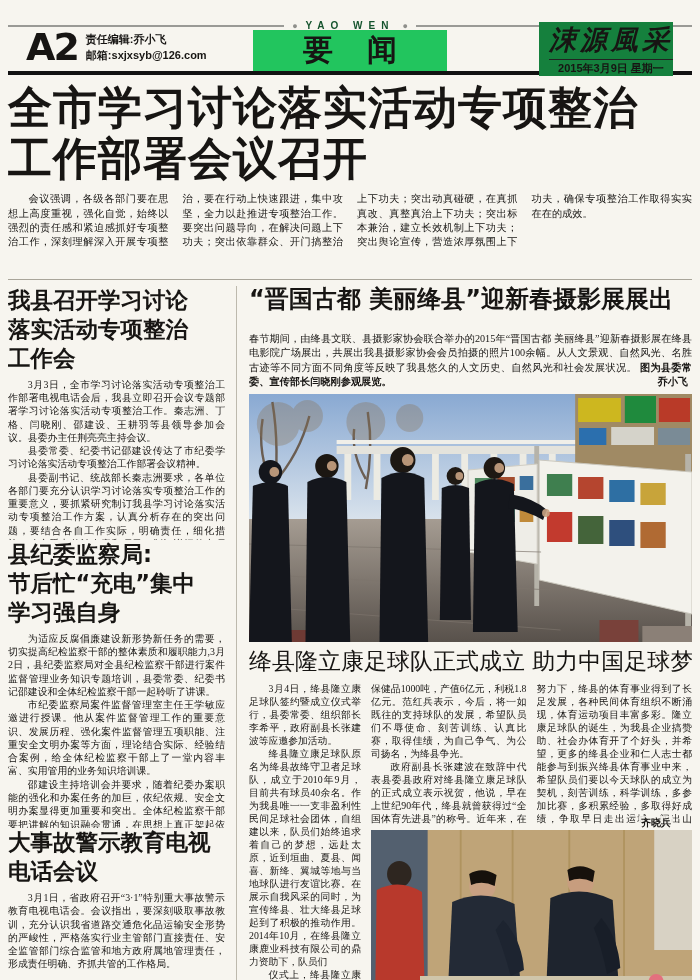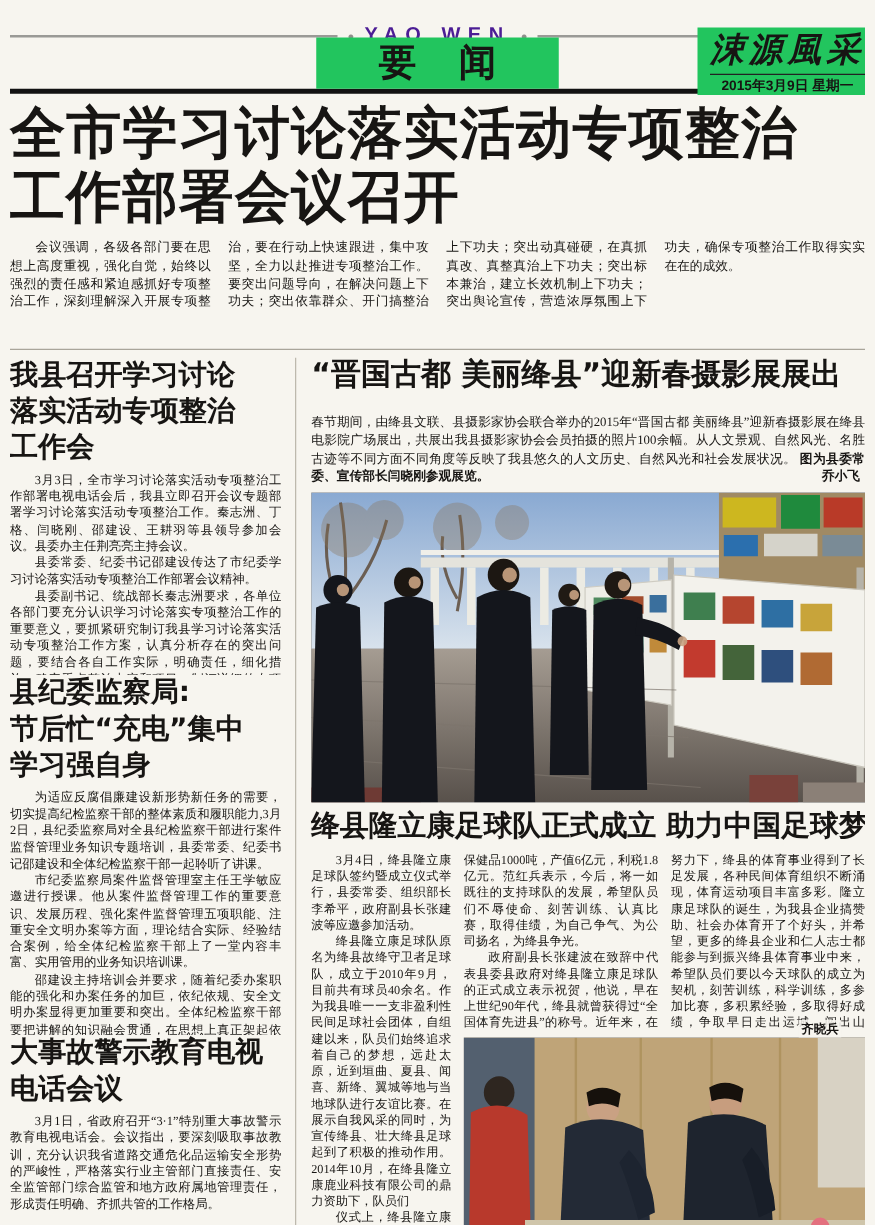--- a/index.html
+++ b/index.html
@@ -7,30 +7,30 @@
   body{
     font-family:"Liberation Serif","DejaVu Serif",serif;
     background:#f7f5ef; color:#171513; overflow:hidden;
   }
   .page{ width:700px; height:980px; padding:8px 8px 6px 8px; overflow:hidden; position:relative;}
 
   
   .hdr{ position:relative; height:60px; }
   .hdr-ruleline{ position:absolute; top:12px; left:0; right:0; display:flex; align-items:center; gap:8px; }
   .hdr-ruleline .ln{ flex:1; height:2px; background:#9a9a96; }
-  .hdr-ruleline .en{ color:#4c1d95; font-family:"Liberation Sans",sans-serif; font-weight:bold;
-                     font-size:16px; letter-spacing:6px; white-space:nowrap; }
+  .hdr-ruleline .en{ color:#14532d; font-family:"Liberation Sans",sans-serif; font-weight:bold;
+                     font-size:10px; letter-spacing:6px; white-space:nowrap; }
   .hdr-ruleline .dot{ color:#8f8f8b; font-size:9px; }
   .hdr-left{ position:absolute; left:18px; top:20px; display:flex; align-items:center; gap:8px; background:#f7f5ef; padding-right:8px; z-index:2;}
   .pageno{ font-family:"DejaVu Sans","Liberation Sans",sans-serif; font-weight:900; font-size:38px; line-height:1; letter-spacing:-2px;}
   .ed-lines{ font-size:11px; font-weight:bold; line-height:1.5; font-family:"Liberation Sans",sans-serif;}
   .hdr-center{ position:absolute; left:0; right:0; top:22px; text-align:center; }
   .sec-cn{ display:inline-block; background:#22c55e; padding:0 16px; font-size:30px; font-weight:900;
            letter-spacing:34px; text-indent:34px; font-family:"Liberation Serif",serif;}
-  .hdr-right{ position:absolute; right:0; top:14px; text-align:center; background:#22c55e; padding-left:10px; z-index:2;}
+  .hdr-right{ position:absolute; right:19px; top:14px; text-align:center; background:#15803d; padding-left:10px; z-index:2;}
   .masthead{ font-size:27px; font-weight:bold; font-style:italic; letter-spacing:4px; font-family:"Liberation Serif",serif;}
   .dateline{ font-size:11px; font-weight:bold; border-top:1px solid #222; margin-top:1px; padding-top:1px; font-family:"Liberation Sans",sans-serif;}
   .thick-rule{ height:4px; background:#121212; margin-top:3px; }
 
   
   .lead-h1{ font-family:"DejaVu Sans","Liberation Sans",sans-serif; font-weight:900;
             font-size:44px; line-height:1.13; letter-spacing:1px; margin-top:8px; transform:scaleY(1.02); }
   .lead-intro{ margin-top:10px; padding-bottom:8px; border-bottom:1px solid #a9a59a;
                column-count:4; column-gap:14px; font-size:10.2px; line-height:1.38; text-align:justify; height:88px; overflow:hidden;}
   .lead-intro p{ text-indent:2em; }
@@ -54,21 +54,21 @@
   .expo .intro{ margin-top:18px; font-size:10.2px; line-height:1.4; text-align:justify; }
   .expo .intro .lead-in{ text-indent:2em; }
   .expo .intro b{ font-family:"Liberation Sans",sans-serif; }
   .expo .intro .by{ float:right; font-weight:bold; font-family:"Liberation Sans",sans-serif; padding-right:4px;}
   .photo{ position:relative; width:100%; overflow:hidden; background:#888; }
   .photo svg{ display:block; width:100%; height:100%; }
   .expo-photo{ height:248px; margin-top:5px; }
 
   
   .soccer{ margin-top:6px; position:relative;}
-  .soccer h2{ font-family:"DejaVu Sans","Liberation Sans",sans-serif; font-weight:700; font-size:23px; line-height:1.2; white-space:nowrap;}
+  .soccer h2{ font-family:"DejaVu Sans","Liberation Sans",sans-serif; font-weight:400; font-size:23px; line-height:1.2; white-space:nowrap;}
   .soccer-body{ margin-top:6px; display:grid; grid-template-columns:112px 1fr 1fr; grid-template-rows:142px 196px;
                 column-gap:10px; row-gap:6px; }
   .s-col{ font-size:9.8px; line-height:1.33; text-align:justify; overflow:hidden; }
   .s-col p{ text-indent:2em; }
   .s-col1{ grid-row:1 / 3; grid-column:1; }
   .s-col2{ grid-row:1; grid-column:2; }
   .s-col3{ grid-row:1; grid-column:3; }
   .soccer .sig{ position:absolute; top:168px; right:19px; font-size:10px; background:rgba(247,245,239,.85); padding:0 2px;}
   .sign-photo{ grid-row:2; grid-column:2 / 4; }
 </style>
@@ -77,20 +77,27 @@
 
 <div class="page">
 
   <div class="hdr">
     <div class="hdr-ruleline">
       <span class="ln"></span>
       <span class="dot">●</span>
       <span class="en">YAO WEN</span>
       <span class="dot">●</span>
       <span class="ln"></span>
+    </div>
+    <div class="hdr-left">
+      <span class="pageno">A2</span>
+      <span class="ed-lines">
+        <div>责任编辑:乔小飞</div>
+        <div>邮箱:sxjxsyb@126.com</div>
+      </span>
     </div>
     <div class="hdr-center">
       <span class="sec-cn">要闻</span>
     </div>
     <div class="hdr-right">
       <div class="masthead">涑源風采</div>
       <div class="dateline">2015年3月9日 星期一</div>
     </div>
   </div>
   <div class="thick-rule"></div>

